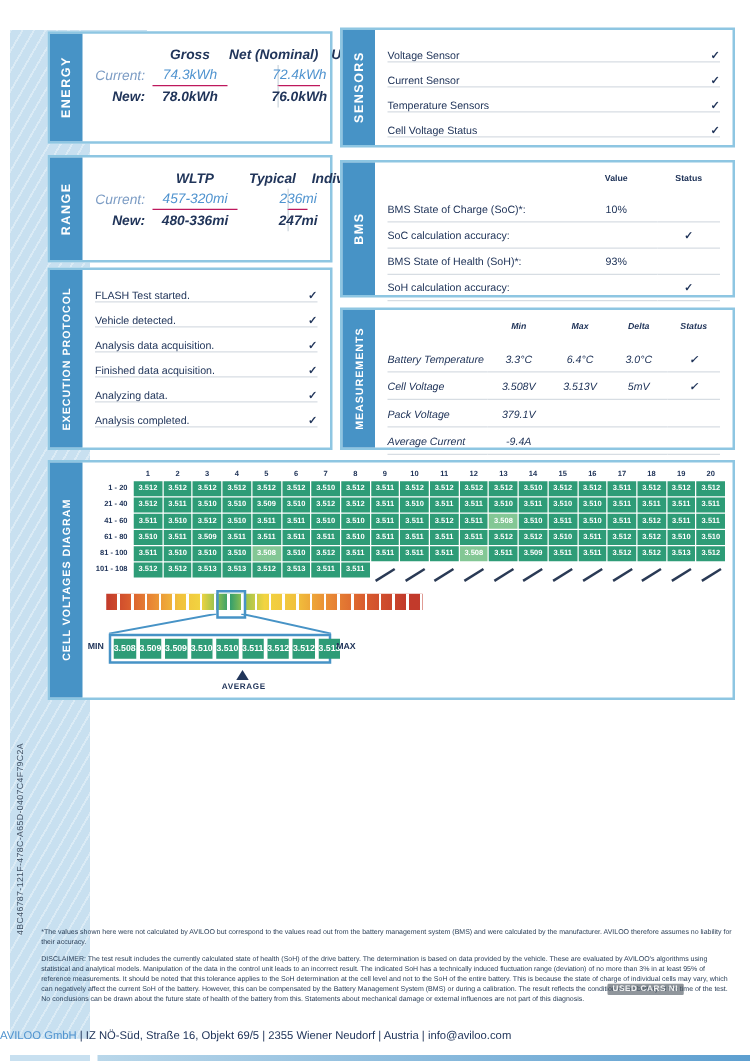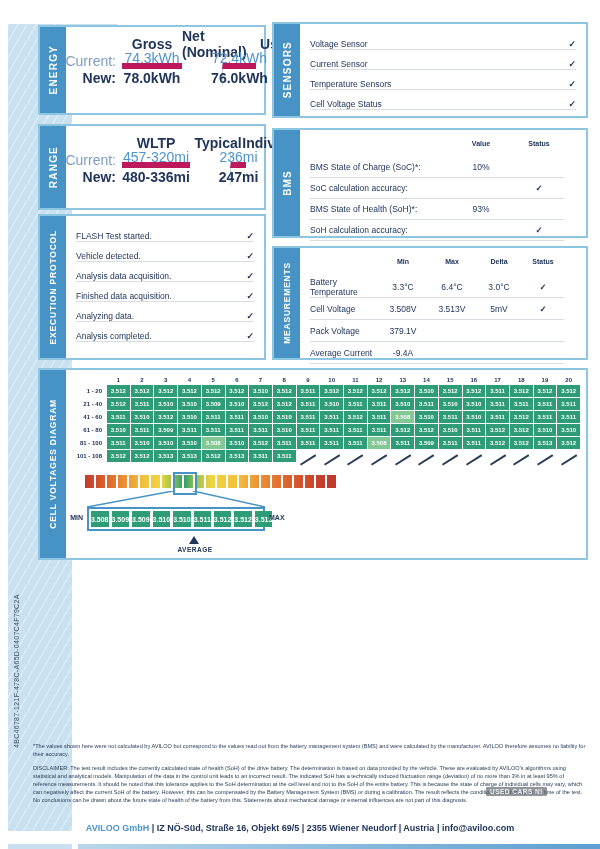--- a/index.html
+++ b/index.html
@@ -16,38 +16,38 @@
   
   .box{position:absolute;display:flex;background:#fff;border:2px solid #8ec6e2;box-sizing:border-box;}
   .tab{width:26px;background:#4793c6;color:#fff;display:flex;align-items:center;justify-content:center;flex:none;}
   .tab span{writing-mode:vertical-rl;transform:rotate(180deg);font-weight:bold;font-size:10px;letter-spacing:1.2px;white-space:nowrap;}
   .tab.small span{font-size:8.5px;letter-spacing:.8px;}
   .content{flex:1;min-width:0;}
   
   .kv-grid{display:grid;padding:8px 10px 4px 4px;}
   #energy-grid{grid-template-columns:52px 60px 74px 54px;grid-auto-rows:17px;}
   #range-grid{grid-template-columns:52px 68px 56px 58px;grid-auto-rows:17px;}
-  .kv-grid div{display:flex;align-items:center;justify-content:center;font-size:14px;}
+  .kv-grid div{display:flex;align-items:center;justify-content:center;font-size:11px;font-style:italic;}
   .kv-hdr{font-weight:bold;}
   .kv-label{justify-content:flex-end !important;padding-right:6px;}
   .cur,.cur-label{color:#4f93cf;}
   .cur-label{color:#7c9cc4;}
   .new,.new-label{font-weight:bold;}
   .sep{border-left:1px solid #ccd6de;margin-left:40px;}
-  .hline{border-bottom:6px solid #be185d;text-align:center;}
+  .hline{border-bottom:1px solid #be185d;text-align:center;}
   
   .rows{padding:6px 10px 0 10px;}
   .lrow{display:flex;justify-content:space-between;align-items:flex-end;
         border-bottom:1px solid #d7dde3;font-size:8.5px;height:19px;}
   .lrow.first{font-size:9.5px;font-weight:bold;}
   .check{font-weight:bold;font-size:9px;color:#21355a;}
   
-  .tbl{display:grid;padding:6px 22px 0 10px;}
+  .tbl{display:grid;padding:6px 10px 0 10px;}
   #bms-grid{grid-template-columns:1fr 66px 50px;grid-auto-rows:21px;}
-  #meas-grid{grid-template-columns:1fr 50px 48px 46px 42px;grid-auto-rows:22px;}
+  #meas-grid{grid-template-columns:1fr 50px 48px 46px 42px;grid-auto-rows:22px;font-style:italic;}
   .tbl div{display:flex;align-items:center;font-size:8.5px;}
   .tbl .c{justify-content:center;}
   .tbl .h{font-size:7px;font-weight:bold;justify-content:center;height:14px;}
   .tbl .bb{border-bottom:1px solid #d7dde3;}
   
   .cells-content{position:relative;flex:1;padding:5px 6px 0 4px;}
   .cellgrid{display:grid;grid-template-columns:36px repeat(20,1fr);gap:1px;}
   .cellgrid div{display:flex;align-items:center;justify-content:center;}
   .ch{font-size:6px;font-weight:bold;height:9px;}
   .crl{font-size:6px;font-weight:bold;justify-content:flex-end !important;padding-right:4px;height:12px;}
@@ -68,21 +68,21 @@
   .minmax{position:absolute;font-size:7px;font-weight:bold;top:144px;}
   .avg-tri{position:absolute;left:123px;top:166px;width:0;height:0;
      border-left:5px solid transparent;border-right:5px solid transparent;border-bottom:8px solid #21355a;}
   .avg-lbl{position:absolute;left:99px;top:176px;width:60px;text-align:center;
      font-size:6.5px;font-weight:bold;letter-spacing:.5px;}
   
   .footnote{position:absolute;left:33px;top:743px;width:556px;font-size:5.6px;line-height:1.42;color:#2c4059;}
   .disclaimer{position:absolute;left:33px;top:765px;width:556px;font-size:5.6px;line-height:1.42;color:#2c4059;}
   .watermark{position:absolute;left:486px;top:787px;padding:1px 4px;background:rgba(70,80,90,.6);
      color:rgba(255,255,255,.9);font-size:6.5px;font-weight:bold;letter-spacing:.5px;border-radius:1px;}
-  .footer{position:absolute;left:0;right:0;top:823px;text-align:center;font-size:9px;font-weight:bold;color:#21355a;}
+  .footer{position:absolute;left:0;right:0;top:823px;font-size:9px;font-weight:normal;color:#21355a;}
   .footer .co{color:#4f93cf;}
   .vid{position:absolute;left:13px;top:552px;height:238px;display:flex;align-items:center;justify-content:center;
      writing-mode:vertical-rl;transform:rotate(180deg);font-size:7px;letter-spacing:.3px;color:#3f4f63;}
 </style>
 </head>
 <body>
 
 <div class="page">
   <div class="strip"></div>
   <div class="strip-top"></div>

